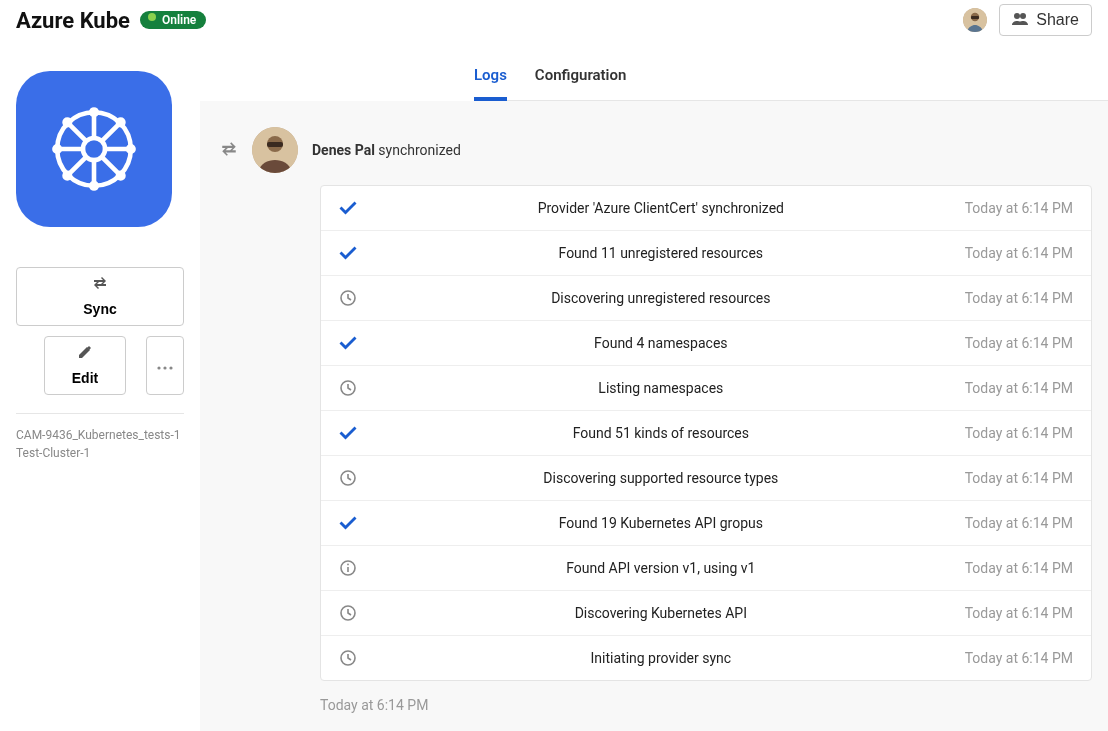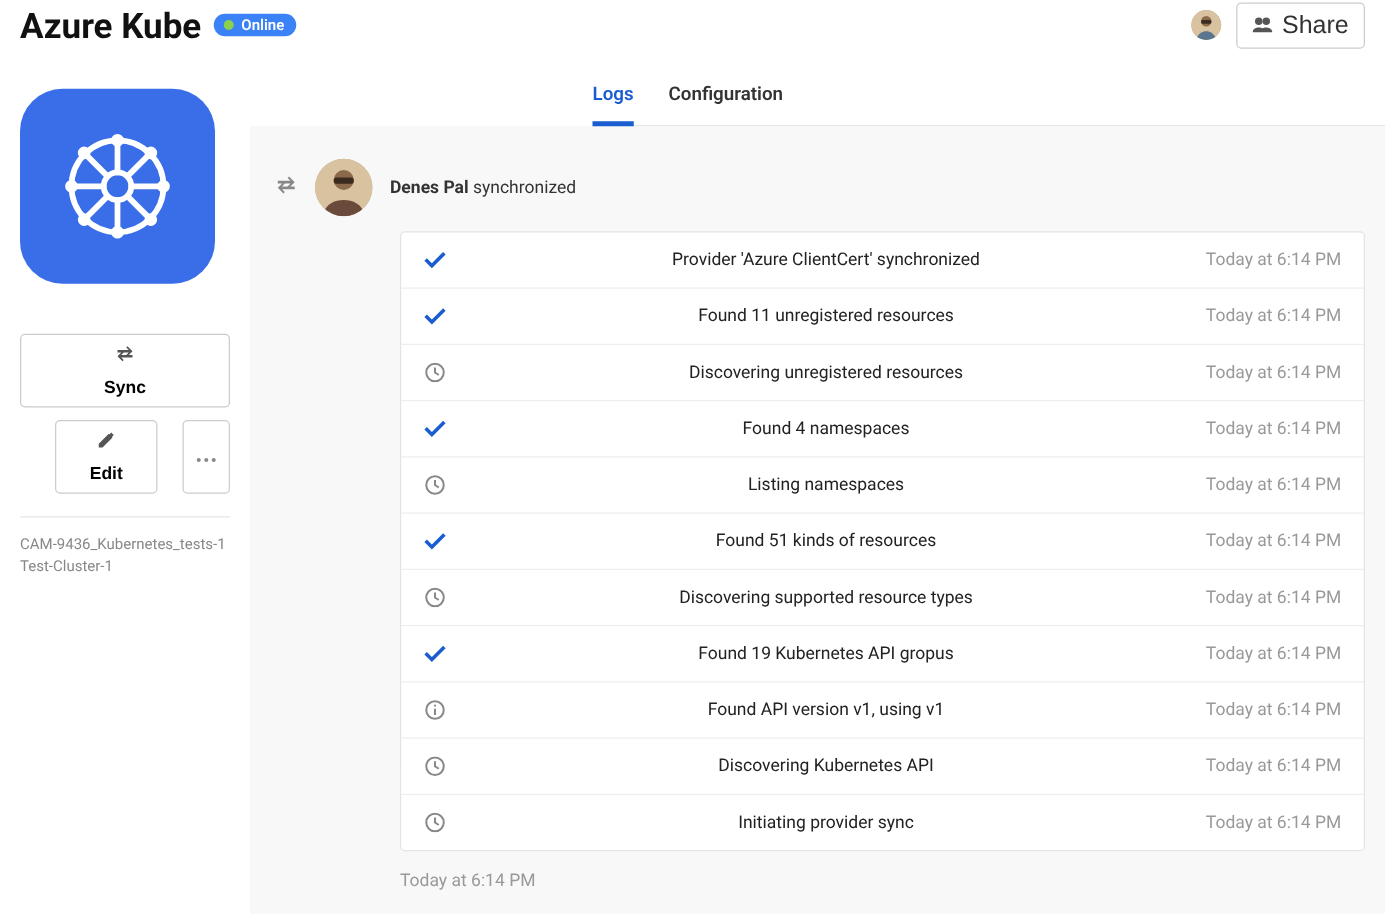--- a/index.html
+++ b/index.html
@@ -19,29 +19,28 @@
     justify-content: space-between;
     padding: 4px 16px 0 16px;
     height: 36px;
   }
   .header-left {
     display: flex;
     align-items: center;
     gap: 10px;
   }
   .page-title {
-    font-size: 28px;
+    font-size: 22px;
     font-weight: 700;
     color: #111;
   }
   .status-badge {
     display: inline-flex;
-    align-items: center;
     gap: 6px;
-    background: #3b82f6;
+    background: #15803d;
     color: #fff;
     border-radius: 12px;
     padding: 2px 10px 2px 8px;
     font-size: 12px;
     font-weight: 600;
   }
   .status-dot {
     width: 8px; height: 8px; border-radius: 50%;
     background: #8bd14e;
   }
@@ -57,21 +56,21 @@
   }
   .avatar svg { width: 100%; height: 100%; display:block; }
   .btn {
     display: inline-flex;
     align-items: center;
     gap: 8px;
     border: 1px solid #ccc;
     background: #fff;
     border-radius: 4px;
     padding: 6px 12px;
-    font-size: 20px;
+    font-size: 16px;
     cursor: pointer;
     color: #333;
   }
   .share-icon { color: #555; }
 
   .tabs {
     display: flex;
     align-items: center;
     gap: 28px;
     padding: 24px 0 0 0;

